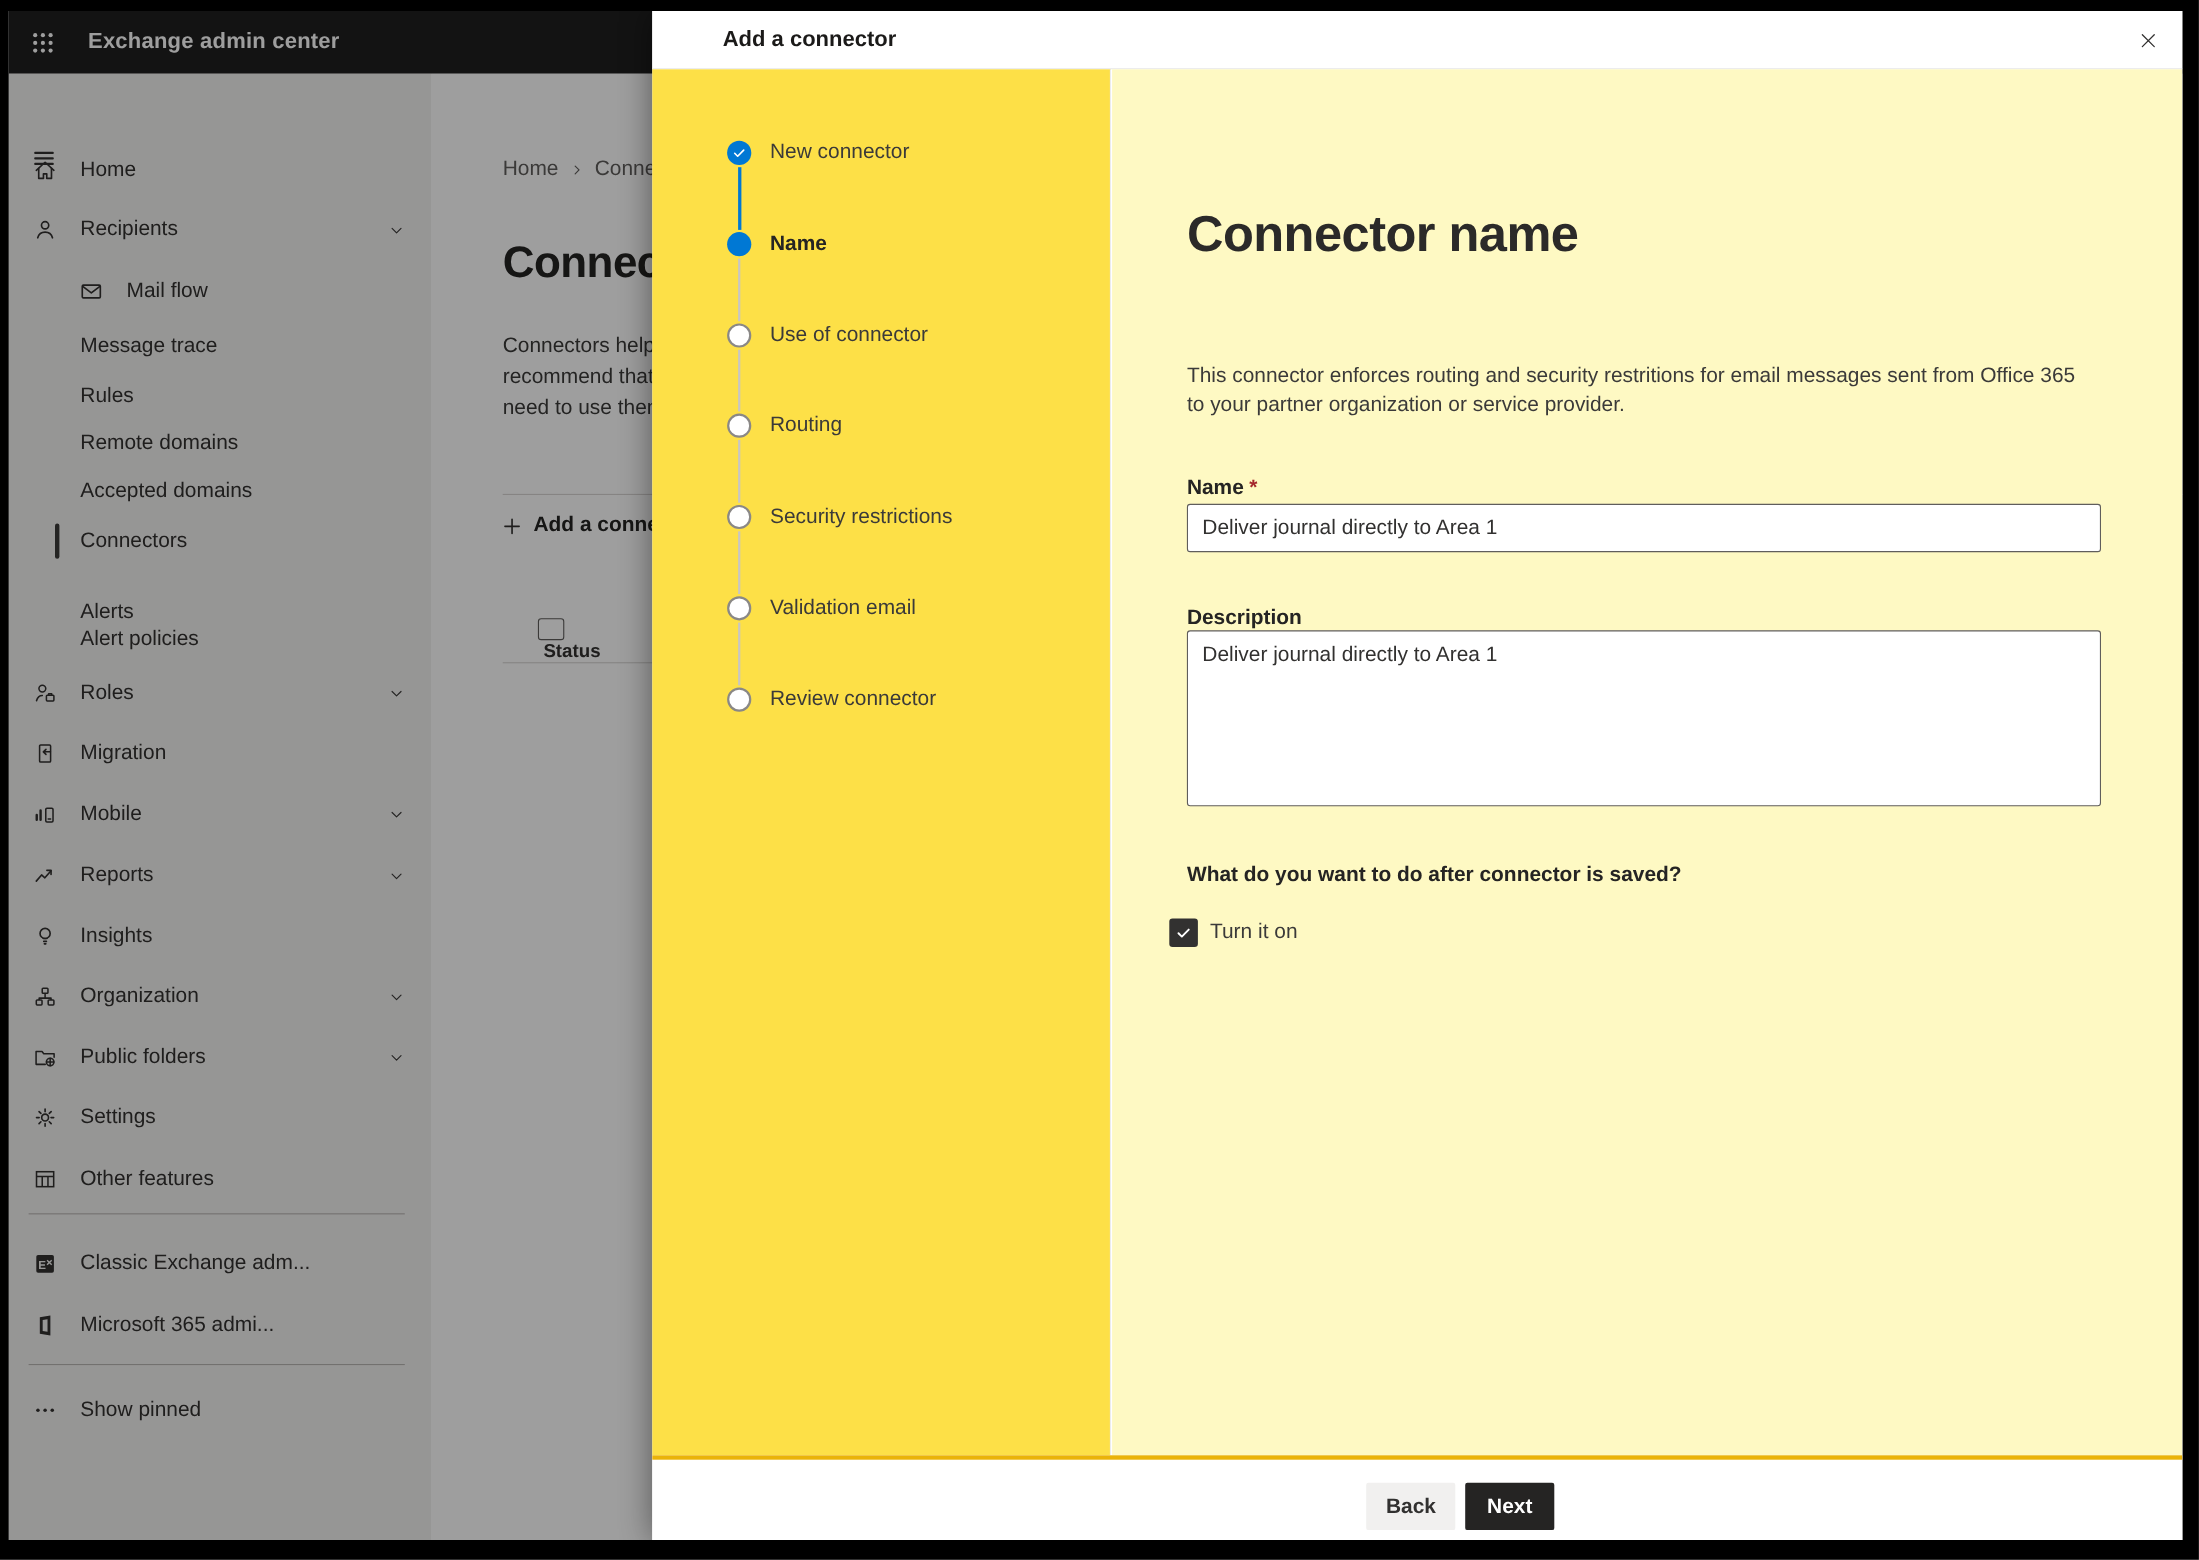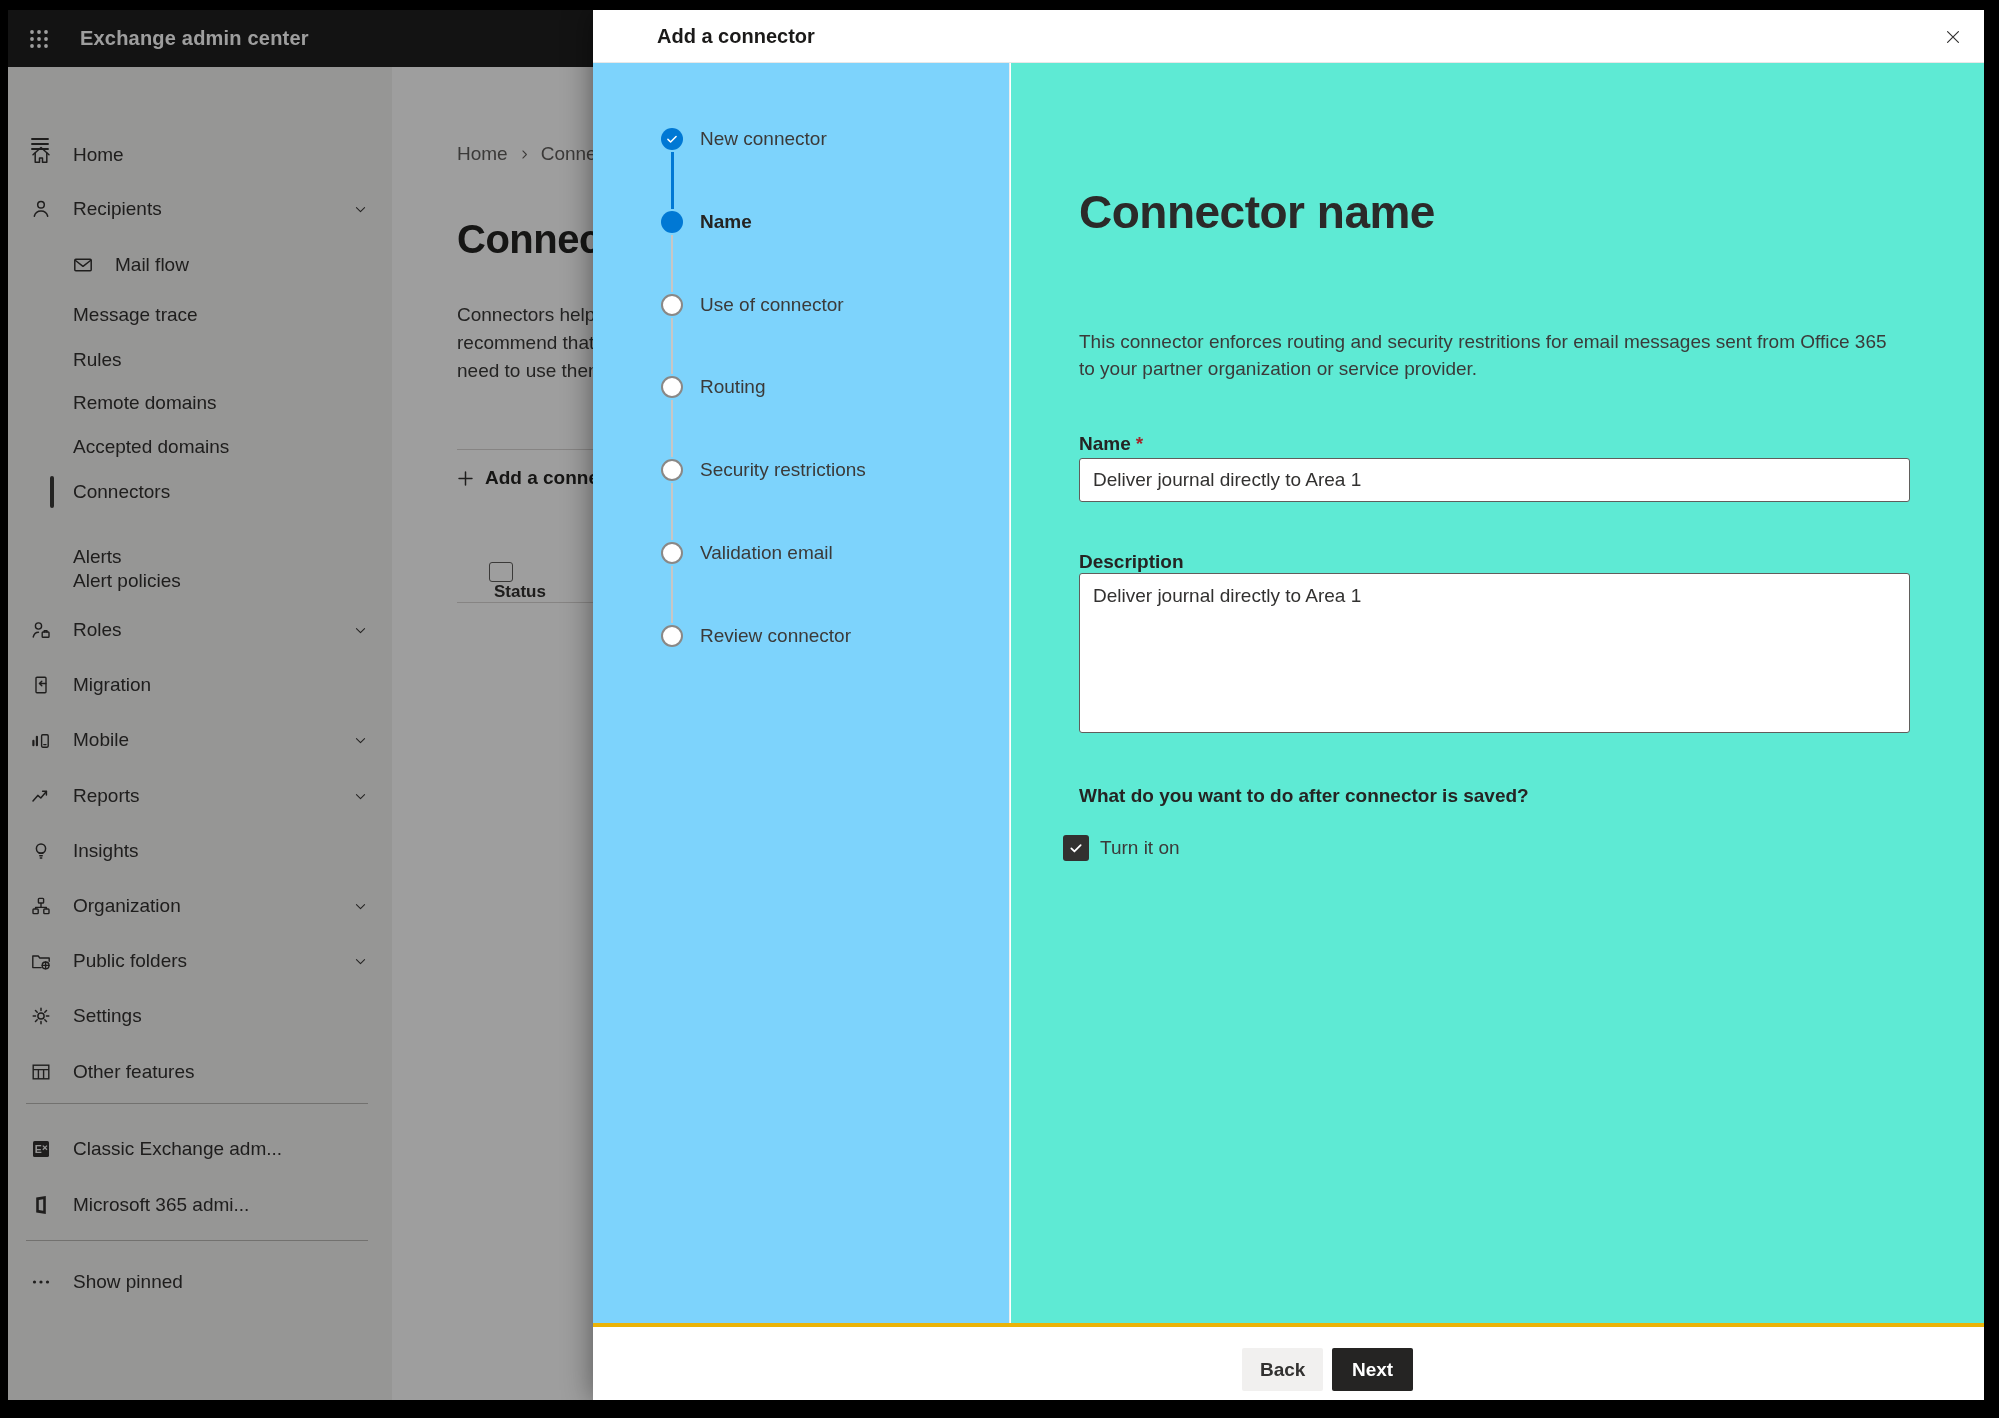--- a/index.html
+++ b/index.html
@@ -47,31 +47,31 @@
   .overlay { position:absolute; inset:0; background:rgba(0,0,0,0.38); z-index:5; }
 
   
   .dialog { position:absolute; left:585px; top:0; width:1391px; height:1390px; background:#fff; z-index:10;
             box-shadow:0 0 28px rgba(0,0,0,.45); }
   .dialog-header { position:absolute; left:0; top:0; width:100%; height:53px; border-bottom:1px solid #e8e8e8; background:#fff; }
   .dialog-title { position:absolute; left:64px; top:0; height:53px; display:flex; align-items:center;
                   font-size:20px; font-weight:700; color:#1b1a19; }
   .close-btn { position:absolute; right:14px; top:10px; width:34px; height:34px; color:#323130; padding:7px; }
 
-  .wizard { position:absolute; left:0; top:53px; width:417px; bottom:77px; background:#7dd3fc; border-right:1px solid #ececec; }
+  .wizard { position:absolute; left:0; top:53px; width:417px; bottom:77px; background:#fde047; border-right:1px solid #ececec; }
   .step-circle { position:absolute; left:68px; width:22px; height:22px; border-radius:50%; cursor:pointer; }
   .step-circle.complete, .step-circle.current { background:var(--accent,#0078d4); }
   .step-circle.complete { color:#fff; padding:4px; }
   .step-circle.upcoming { background:#fff; border:2px solid #8a8886; }
   .step-label { position:absolute; left:107px; font-size:19px; color:#3b3a39; white-space:nowrap; cursor:pointer; transform:translateY(-50%); }
   .step-label.current { font-weight:700; color:#252423; }
   .step-line { position:absolute; left:78px; width:2px; background:#c8c6c4; }
   .step-line.blue { left:77.5px; width:3px; background:var(--accent,#0078d4); }
 
-  .content { position:absolute; left:418px; top:53px; right:0; bottom:77px; background:#5eead4; }
+  .content { position:absolute; left:418px; top:53px; right:0; bottom:77px; background:#fef9c3; }
   .c-heading { position:absolute; left:68px; top:122px; font-size:46px; font-weight:700; color:#2b2a29; letter-spacing:-.5px; white-space:nowrap; }
   .c-intro { position:absolute; left:68px; top:265px; font-size:19px; line-height:27px; color:#3b3a39; white-space:nowrap; }
   .field-label { position:absolute; left:68px; font-size:19px; font-weight:700; color:#252423; white-space:nowrap; }
   .field-label .req { color:var(--required,#a4262c); margin-left:5px; font-weight:700; }
   .name-label { top:370px; }
   .text-input { position:absolute; left:68px; top:395px; width:831px; height:44px; border:1px solid #605e5c; border-radius:3px;
                 font-size:19px; font-family:inherit; color:#323130; padding:0 13px; background:#fff; outline:none; }
   .desc-label { top:488px; }
   .text-area { position:absolute; left:68px; top:510px; width:831px; height:160px; border:1px solid #605e5c; border-radius:3px;
                font-size:19px; font-family:inherit; color:#323130; padding:11px 13px; background:#fff; resize:none; outline:none; }

